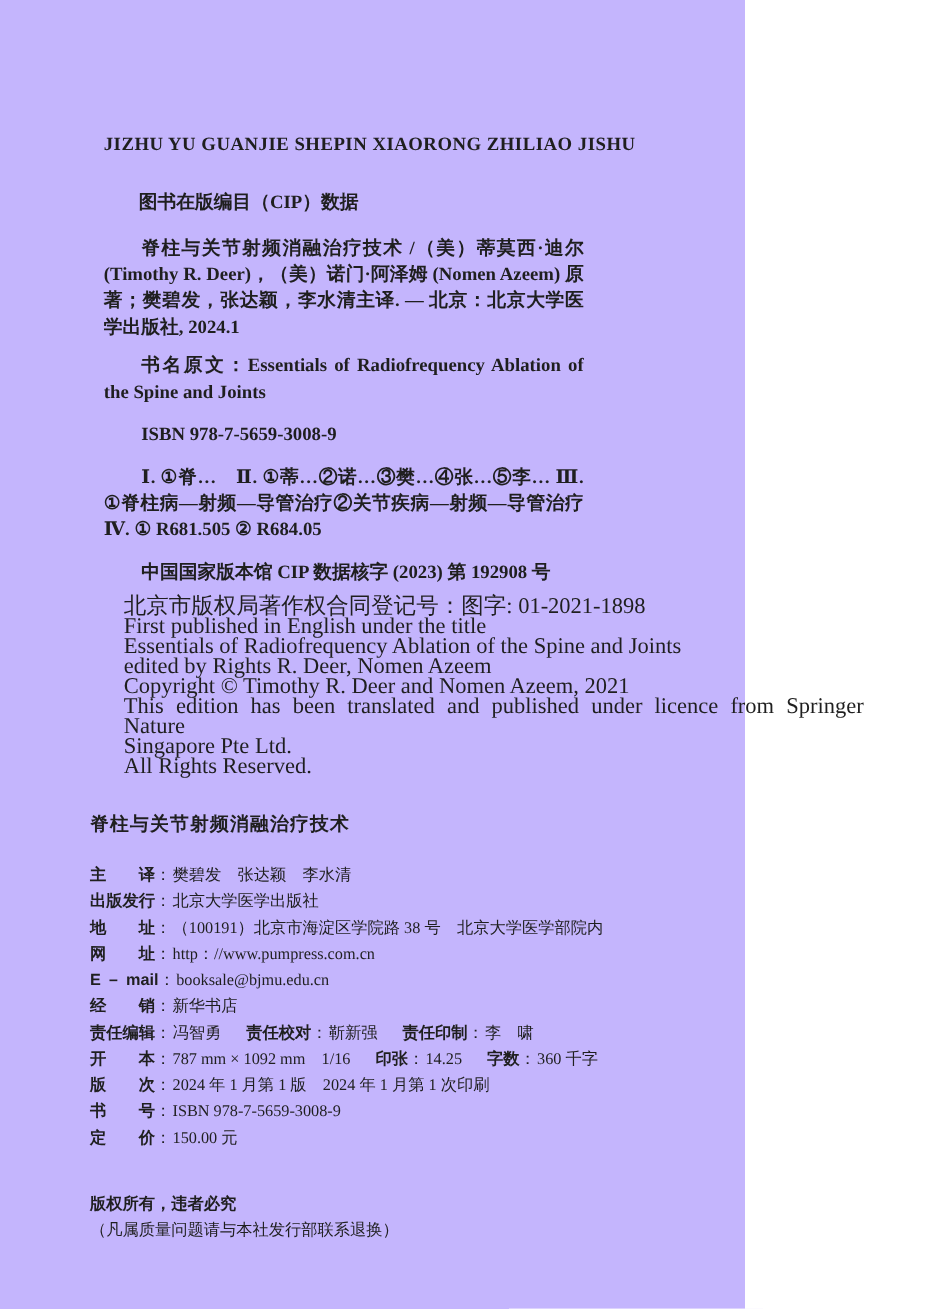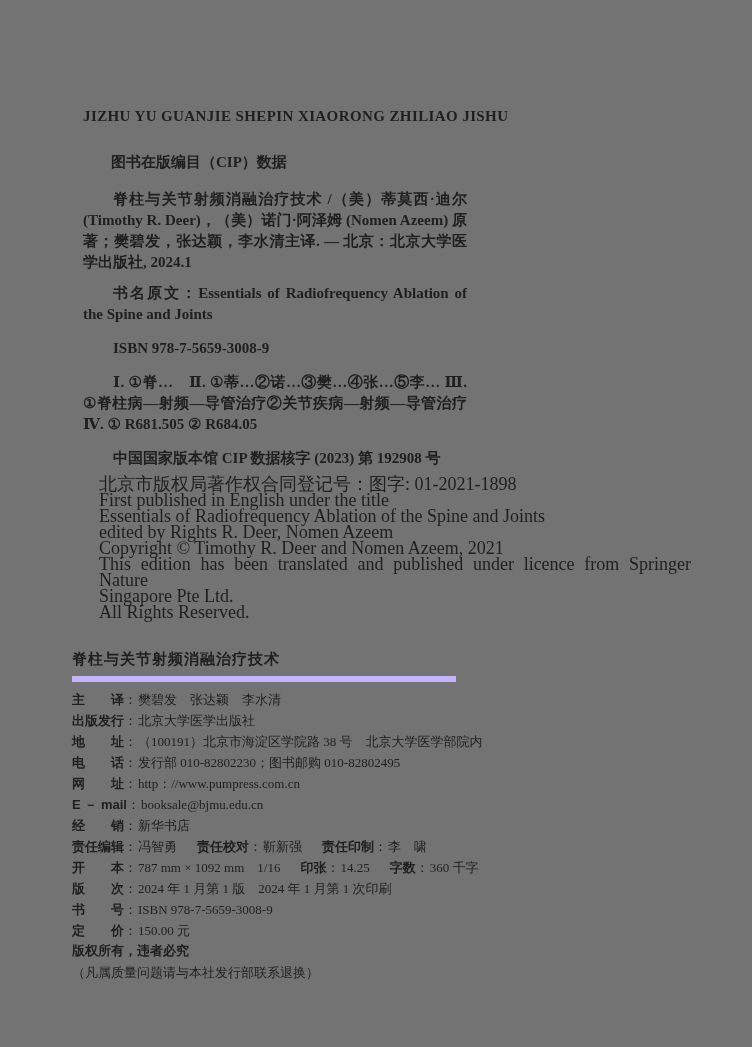--- a/index.html
+++ b/index.html
@@ -5,23 +5,23 @@
   html, body {
     margin: 0;
     padding: 0;
     width: 752px;
     height: 1047px;
     background: #ffffff;
     overflow: hidden;
   }
   .page {
     position: relative;
-    width: 752px;
+    width: 596px;
     height: 1047px;
-    background: #737373;
+    background: #c4b5fd;
     color: #1f1f1f;
     font-family: "Liberation Serif", "DejaVu Serif", serif;
   }
   
   .pinyin {
     position: absolute;
     left: 83px;
     top: 108px;
     font-size: 15px;
     font-weight: bold;
@@ -94,22 +94,23 @@
   }
   .row-colon {
     font-family: "Liberation Serif", "DejaVu Serif", serif;
     padding-right: 1px;
   }
   .row-value {
     font-family: "Liberation Serif", "DejaVu Serif", serif;
   }
   .notice {
     line-height: 21px;
-    font-family: Liberation Mono, monospace;
+    font-family: Liberation Sans, sans-serif;
     font-weight: bold;
+    margin-top: 32px;
   }
   .quality-note {
     line-height: 21px;
     font-family: "Liberation Serif", "DejaVu Serif", serif;
   }
 </style>
 </head>
 <body>
 
 <div class="page">
@@ -135,21 +136,20 @@
       <div class="license-line">Singapore Pte Ltd.</div>
       <div class="license-line">All Rights Reserved.</div>
     </section>
 
   <section class="colophon">
     <h1 class="book-title">脊柱与关节射频消融治疗技术</h1>
     <div class="colophon-rows">
         <div class="colophon-row"><span class="row-part"><span class="row-label">主　　译</span><span class="row-colon">：</span><span class="row-value">樊碧发　张达颖　李水清</span></span></div>
         <div class="colophon-row"><span class="row-part"><span class="row-label">出版发行</span><span class="row-colon">：</span><span class="row-value">北京大学医学出版社</span></span></div>
         <div class="colophon-row"><span class="row-part"><span class="row-label">地　　址</span><span class="row-colon">：</span><span class="row-value">（100191）北京市海淀区学院路 38 号　北京大学医学部院内</span></span></div>
-        <div class="colophon-row"><span class="row-part"><span class="row-label">电　　话</span><span class="row-colon">：</span><span class="row-value">发行部 010-82802230；图书邮购 010-82802495</span></span></div>
         <div class="colophon-row"><span class="row-part"><span class="row-label">网　　址</span><span class="row-colon">：</span><span class="row-value">http：//www.pumpress.com.cn</span></span></div>
         <div class="colophon-row"><span class="row-part"><span class="row-label">E － mail</span><span class="row-colon">：</span><span class="row-value">booksale@bjmu.edu.cn</span></span></div>
         <div class="colophon-row"><span class="row-part"><span class="row-label">经　　销</span><span class="row-colon">：</span><span class="row-value">新华书店</span></span></div>
         <div class="colophon-row"><span class="row-part"><span class="row-label">责任编辑</span><span class="row-colon">：</span><span class="row-value">冯智勇</span></span><span class="row-part"><span class="row-label">责任校对</span><span class="row-colon">：</span><span class="row-value">靳新强</span></span><span class="row-part"><span class="row-label">责任印制</span><span class="row-colon">：</span><span class="row-value">李　啸</span></span></div>
         <div class="colophon-row"><span class="row-part"><span class="row-label">开　　本</span><span class="row-colon">：</span><span class="row-value">787 mm × 1092 mm　1/16</span></span><span class="row-part"><span class="row-label">印张</span><span class="row-colon">：</span><span class="row-value">14.25</span></span><span class="row-part"><span class="row-label">字数</span><span class="row-colon">：</span><span class="row-value">360 千字</span></span></div>
         <div class="colophon-row"><span class="row-part"><span class="row-label">版　　次</span><span class="row-colon">：</span><span class="row-value">2024 年 1 月第 1 版　2024 年 1 月第 1 次印刷</span></span></div>
         <div class="colophon-row"><span class="row-part"><span class="row-label">书　　号</span><span class="row-colon">：</span><span class="row-value">ISBN 978-7-5659-3008-9</span></span></div>
         <div class="colophon-row"><span class="row-part"><span class="row-label">定　　价</span><span class="row-colon">：</span><span class="row-value">150.00 元</span></span></div>
       </div>
     <div class="notice">版权所有，违者必究</div>

